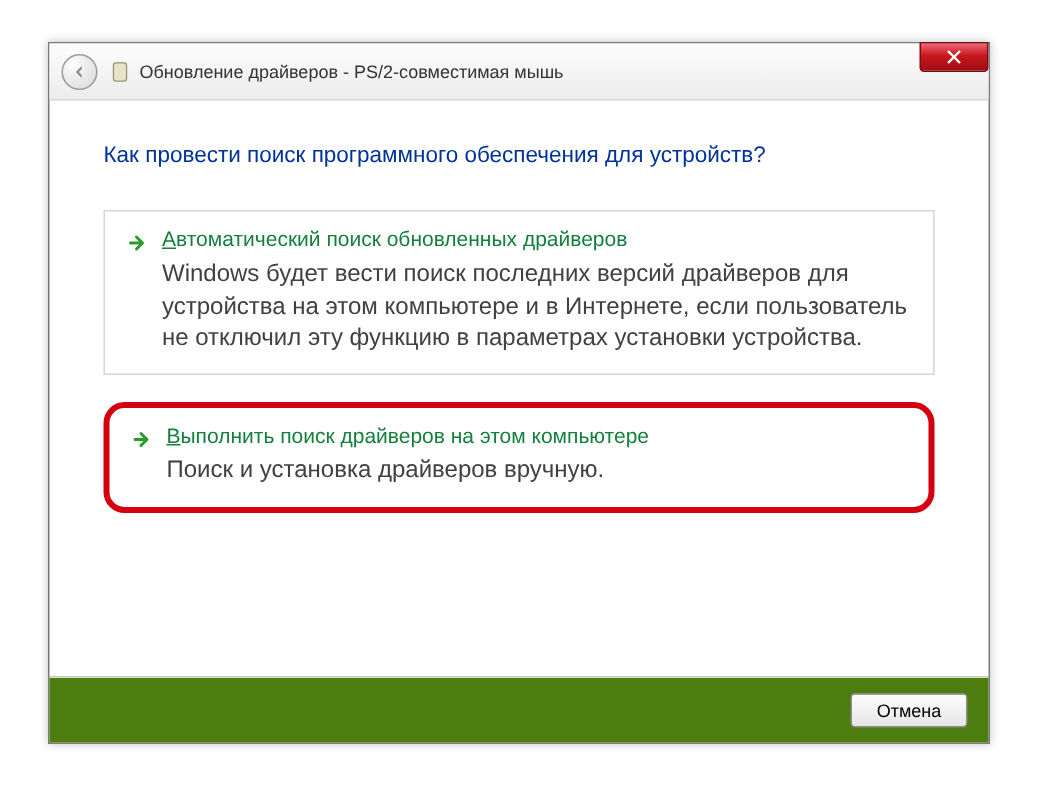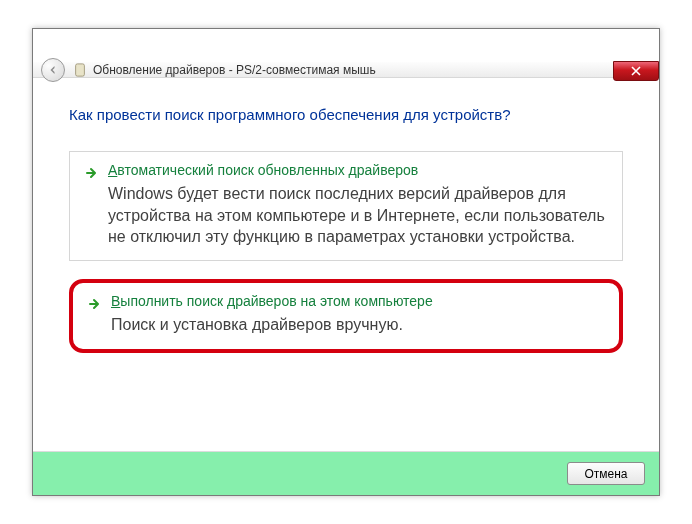--- a/index.html
+++ b/index.html
@@ -16,28 +16,27 @@
     position: absolute;
     left: 32px;
     top: 28px;
     width: 628px;
     height: 468px;
     border: 1px solid #7a7a7a;
     background: #fff;
     box-shadow: 0 0 6px rgba(0,0,0,0.25);
   }
   .titlebar {
-    height: 16px;
+    height: 38px;
     background: linear-gradient(#fdfdfd, #ececec);
     border-bottom: 1px solid #d8d8d8;
     display: flex;
     align-items: center;
     padding: 0 6px 0 8px;
     position: relative;
-    margin-top: 33px;
   }
   .back-btn {
     width: 24px; height: 24px;
     border-radius: 50%;
     background: radial-gradient(circle at 30% 30%, #fdfdfd, #d7d7d7);
     border: 1px solid #9a9a9a;
     display: flex; align-items: center; justify-content: center;
     color: #7a7a7a;
     margin-right: 8px;
   }
@@ -98,21 +97,21 @@
     color: #414141;
     font-size: 16px;
     margin-left: 24px;
     margin-top: 2px;
     line-height: 1.35;
   }
   .footer {
     position: absolute;
     left: 0; right: 0; bottom: 0;
     height: 44px;
-    background: #86efac;
+    background: #4d7c0f;
     border-top: 1px solid #dcdcdc;
     display:flex; align-items:center; justify-content:flex-end;
     padding: 0 14px;
   }
   .btn {
     min-width: 78px;
     height: 23px;
     background: linear-gradient(#fdfdfd,#e6e6e6);
     border: 1px solid #8b8b8b;
     border-radius: 3px;

